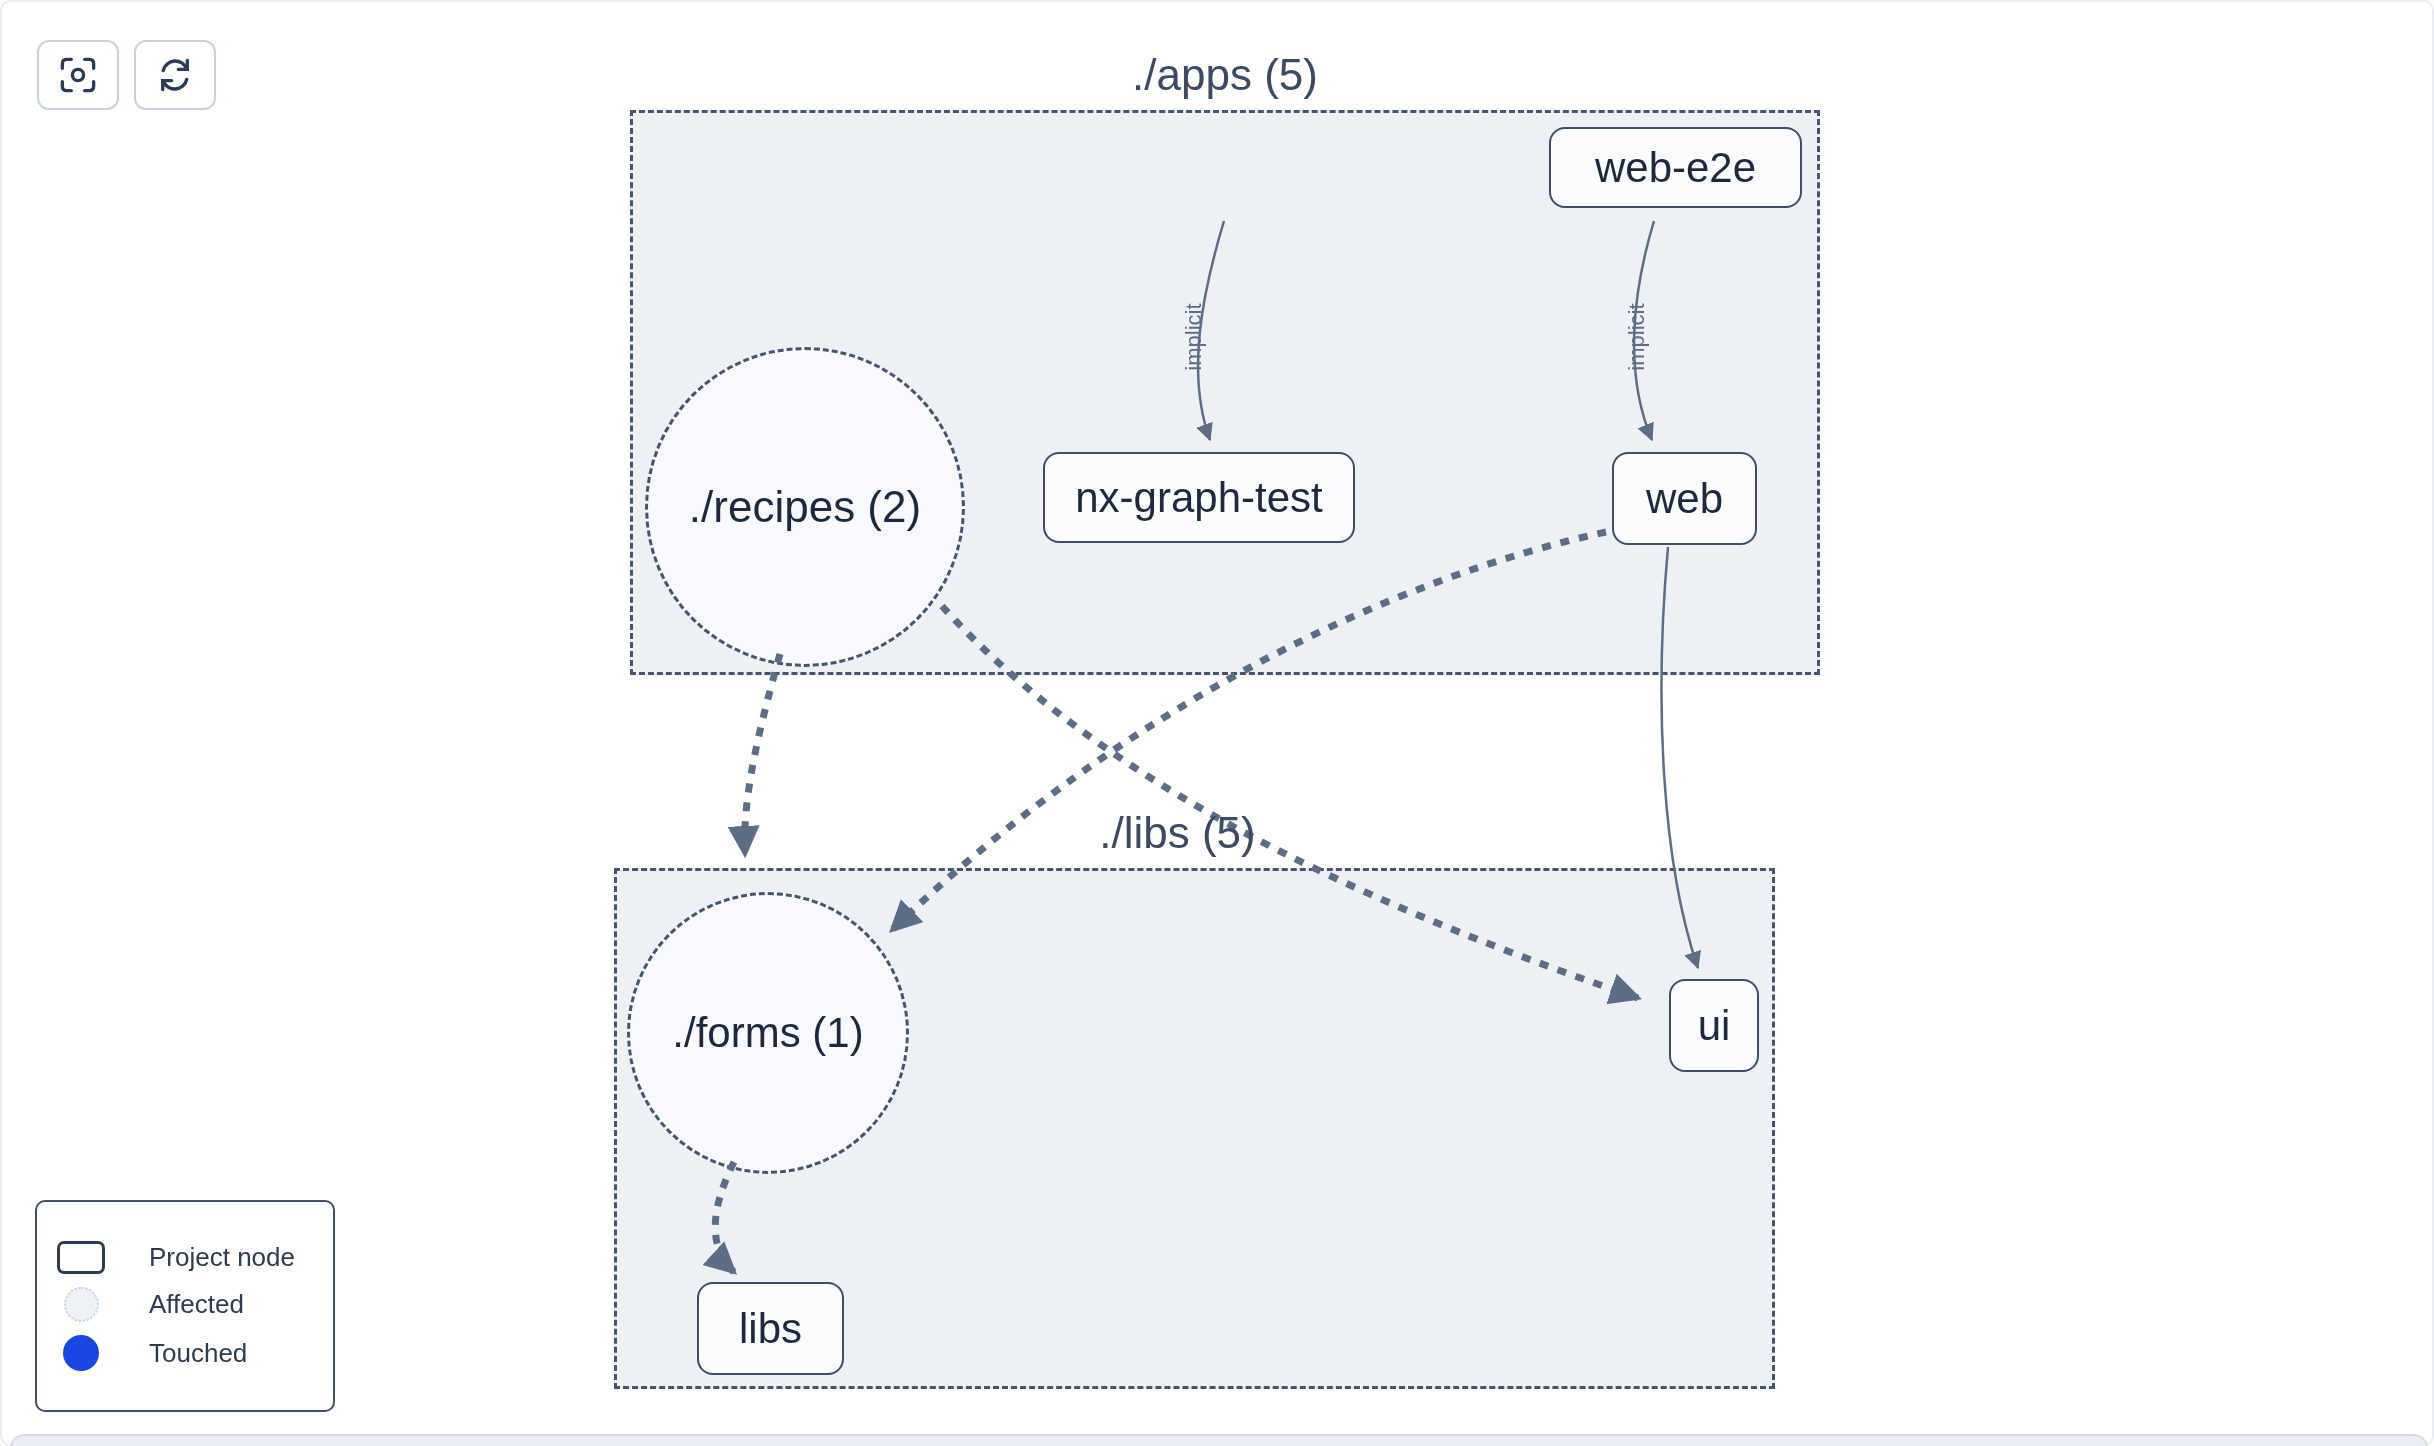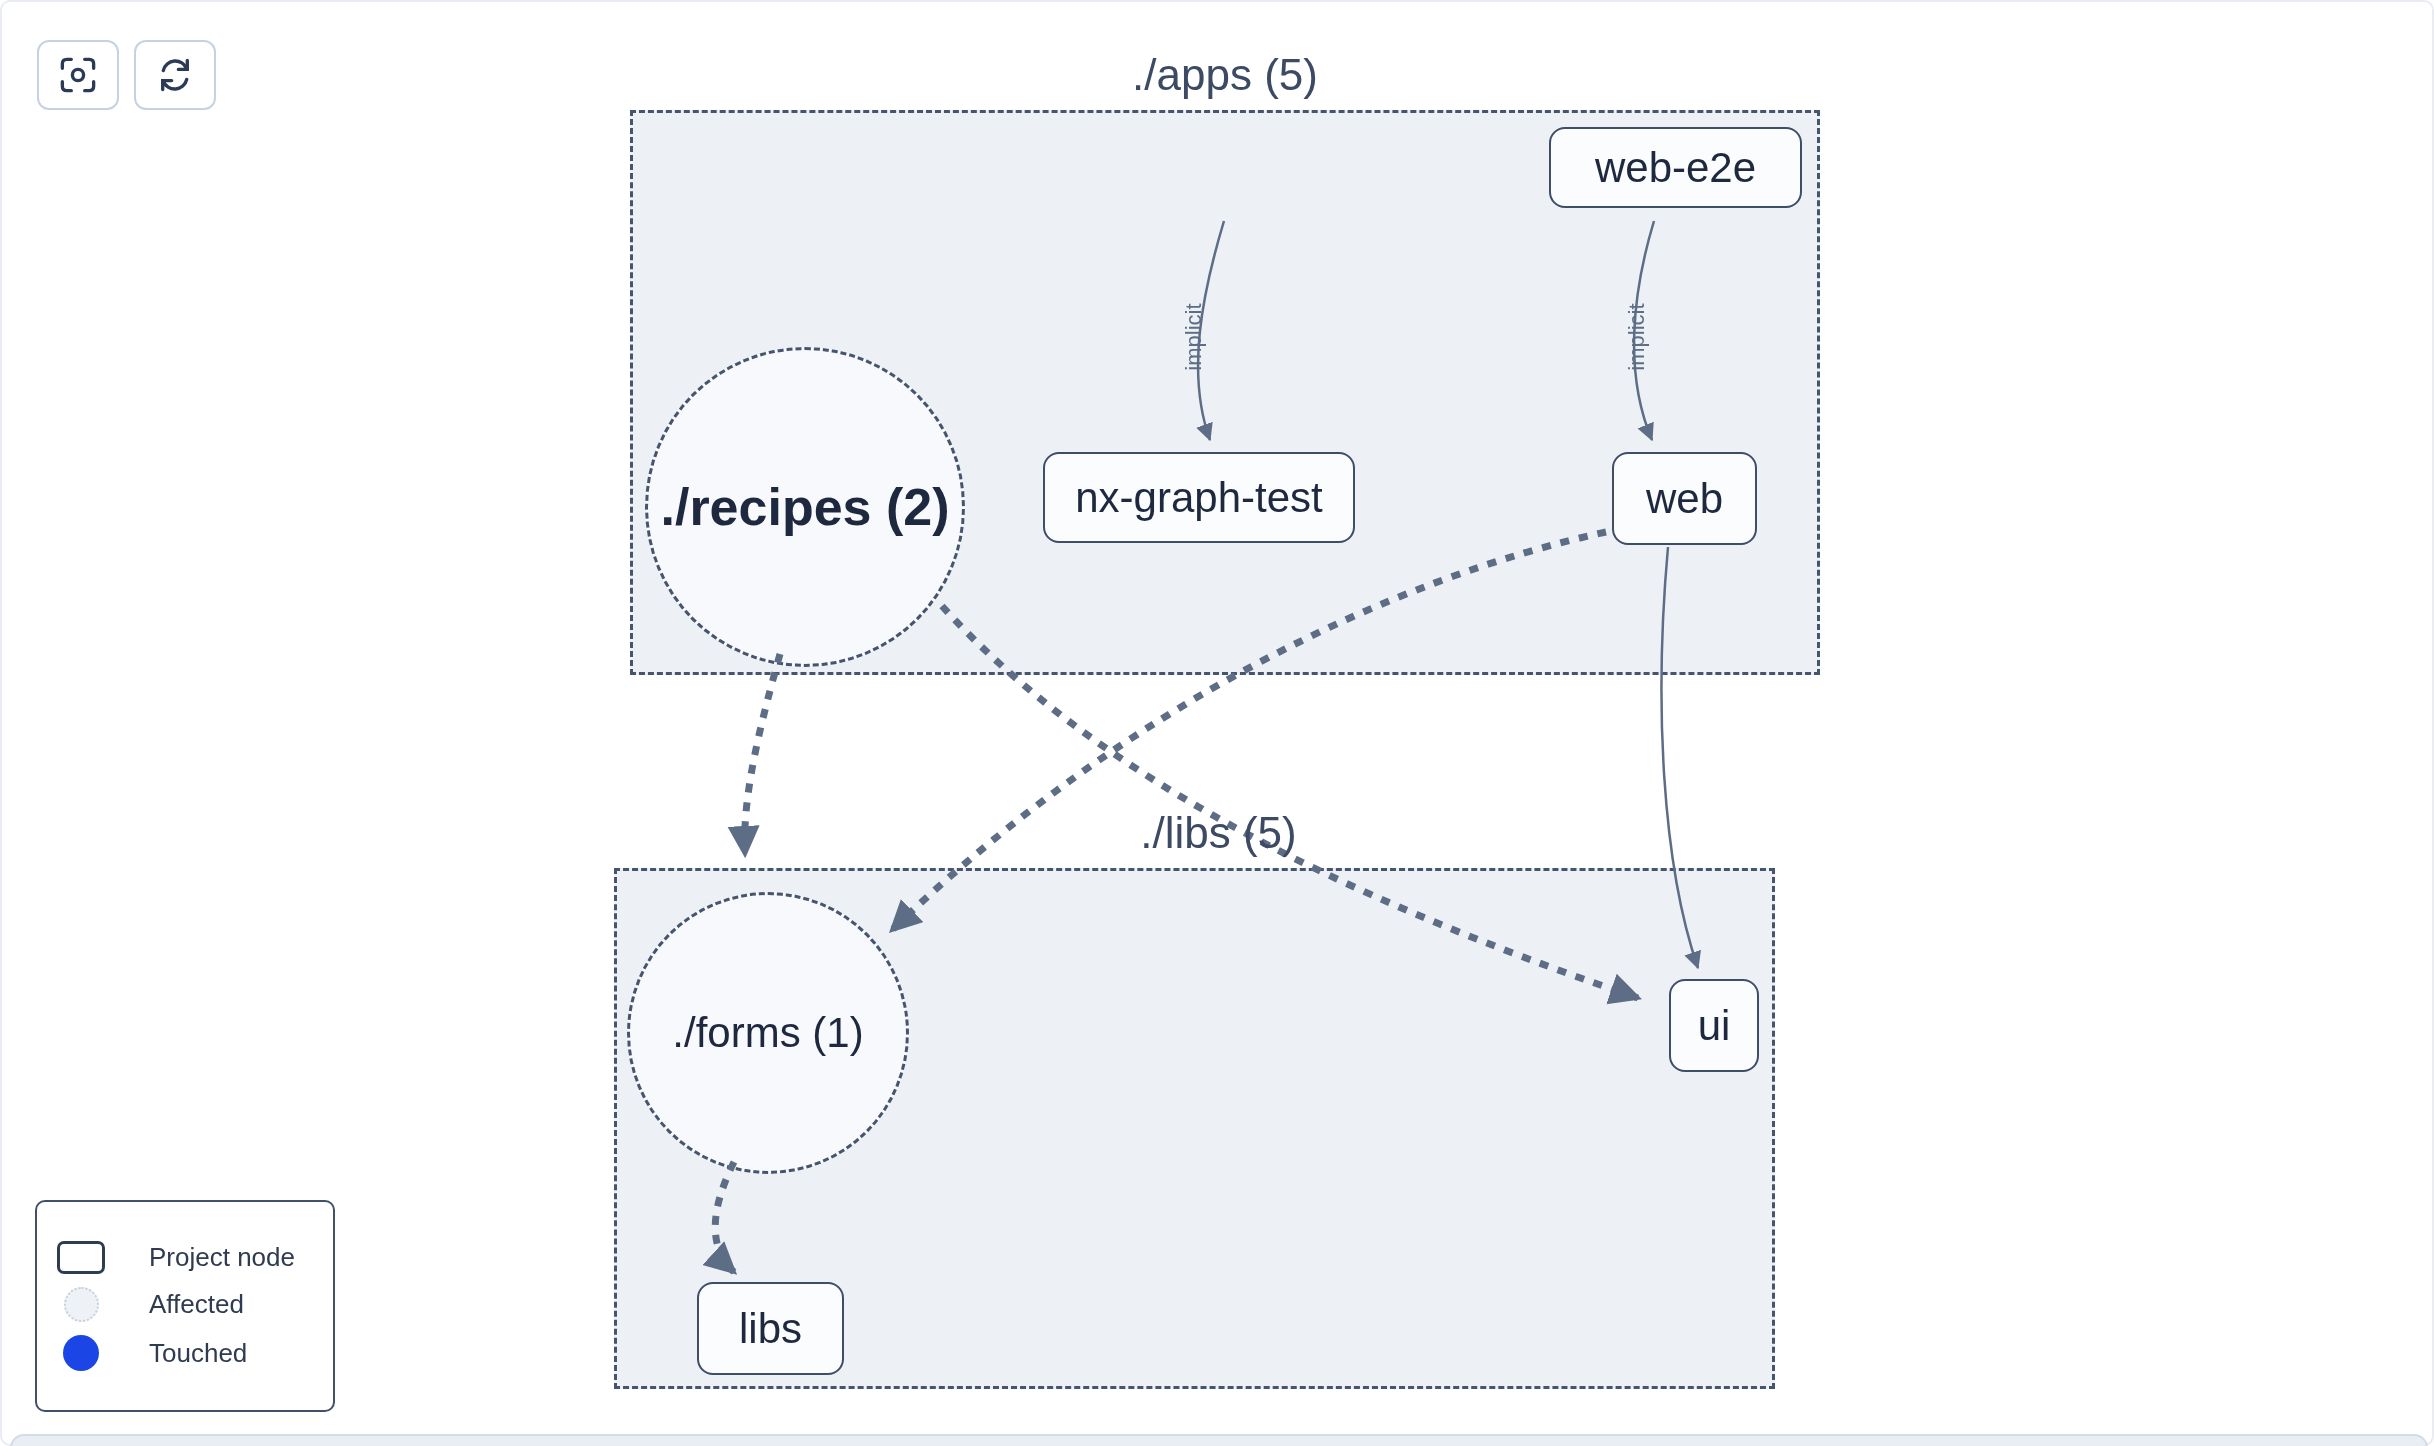--- a/index.html
+++ b/index.html
@@ -16,42 +16,42 @@
   #btn-refresh { left:132px; top:38px; }
   .toolbar-btn svg { display:block; }
 
   
   .group-box { position:absolute; border:3px dashed #46546d; background:#edf1f6; }
   #apps-box { left:628px; top:108px;  width:1190px; height:565px; }
   #libs-box { left:612px; top:866px;  width:1161px; height:521px; }
   .group-label { position:absolute; text-align:center; font-size:44px; color:#3c4b63;
                  z-index:4; pointer-events:none; }
   #apps-label { left:628px; top:48px;  width:1190px; }
-  #libs-label { left:636px; top:806px; width:1161px; }
+  #libs-label { left:595px; top:806px; width:1161px; }
 
   
   #edges { position:absolute; left:0; top:0; z-index:2; }
 
   
   .project-node { position:absolute; z-index:3; background:#fbfcfe;
                   border:2.5px solid #3e4d68; border-radius:16px; color:#1e2940;
                   font-size:42px; display:flex; align-items:center; justify-content:center;
                   cursor:pointer; }
   #node-nx-graph-test-e2e { left:993px;  top:125px;  width:477px; height:93px; }
   #node-web-e2e           { left:1547px; top:125px;  width:253px; height:81px; }
   #node-nx-graph-test     { left:1041px; top:450px;  width:312px; height:91px; }
   #node-web               { left:1610px; top:450px;  width:145px; height:93px; }
   #node-ui                { left:1667px; top:977px;  width:90px;  height:93px; }
   #node-icon              { left:695px;  top:1280px; width:147px; height:93px; }
 
   .composite-node { position:absolute; z-index:1; background:#f7f9fc;
                     border:3px dashed #46546d; border-radius:50%; color:#1e2940;
                     display:flex; align-items:center; justify-content:center;
                     cursor:pointer; }
-  #node-recipes { left:643px; top:345px; width:320px; height:320px; font-size:52px;font-weight:bold; }
+  #node-recipes { left:643px; top:345px; width:320px; height:320px; font-size:44px; }
   #node-forms   { left:625px; top:890px; width:282px; height:282px; font-size:42px; }
 
   .edge-label { position:absolute; z-index:3; width:140px; text-align:center;
                 font-size:22px; color:#5d6d85; transform:rotate(-90deg);
                 pointer-events:none; }
   #implicit-1 { left:1122px; top:322px; }
   #implicit-2 { left:1565px; top:322px; }
 
   
   .legend { position:absolute; left:33px; top:1198px; width:300px; height:212px;

